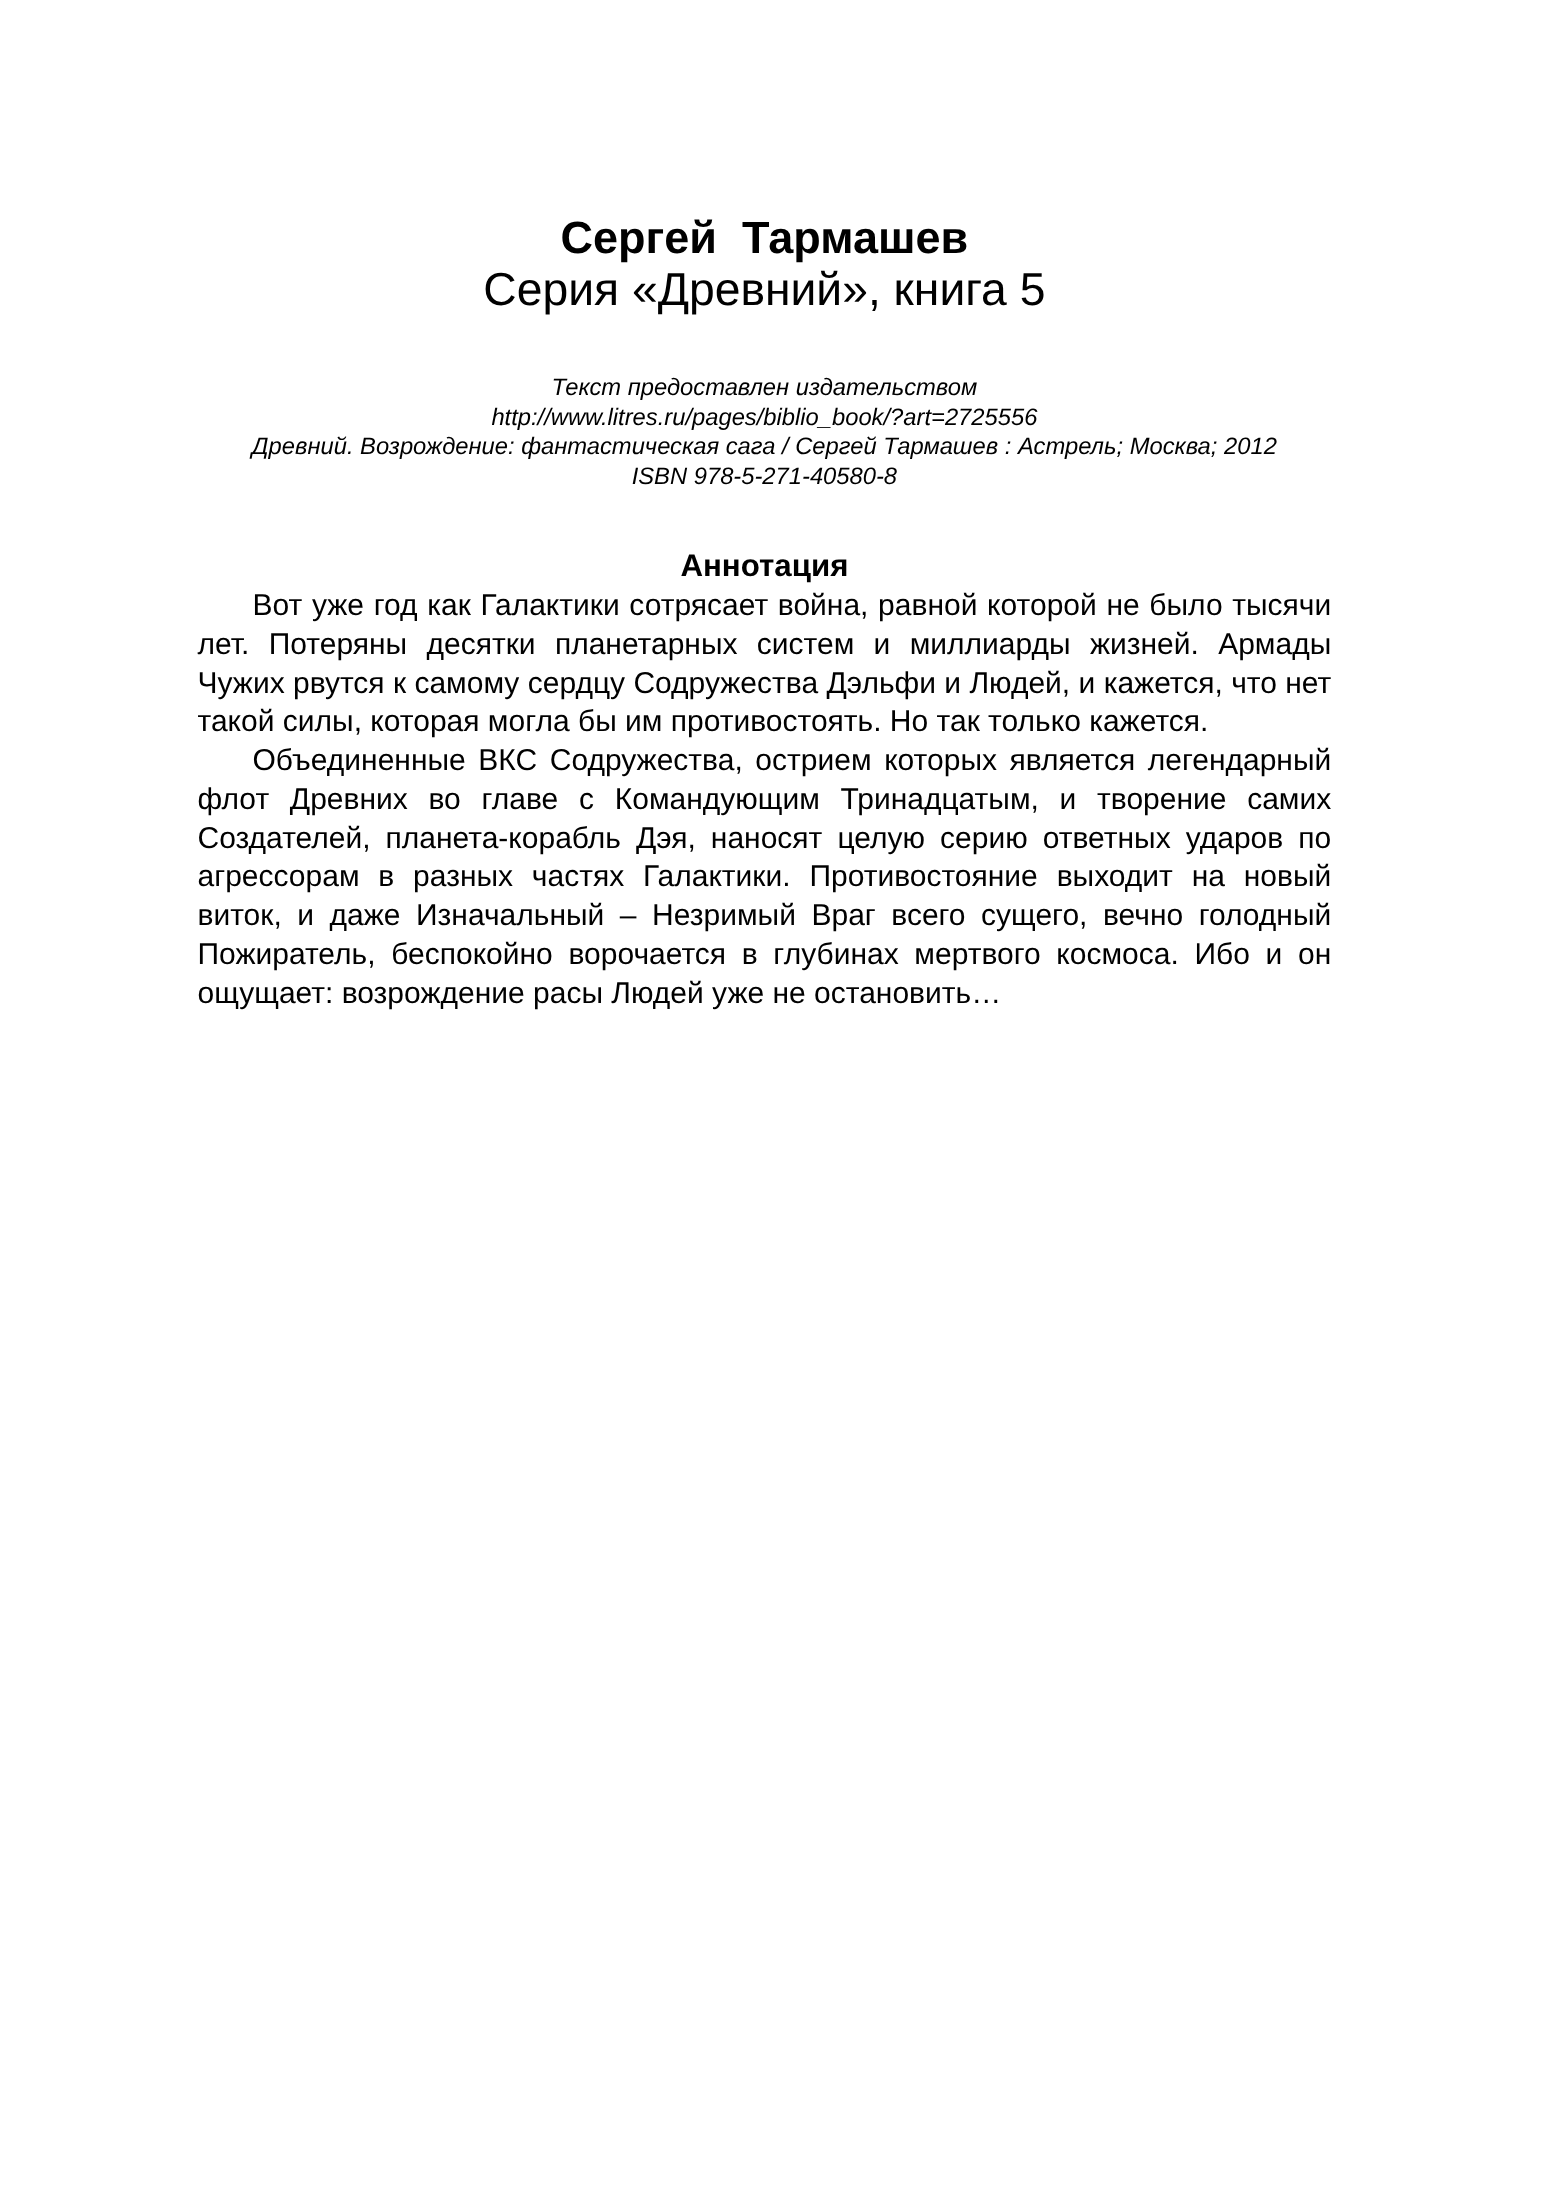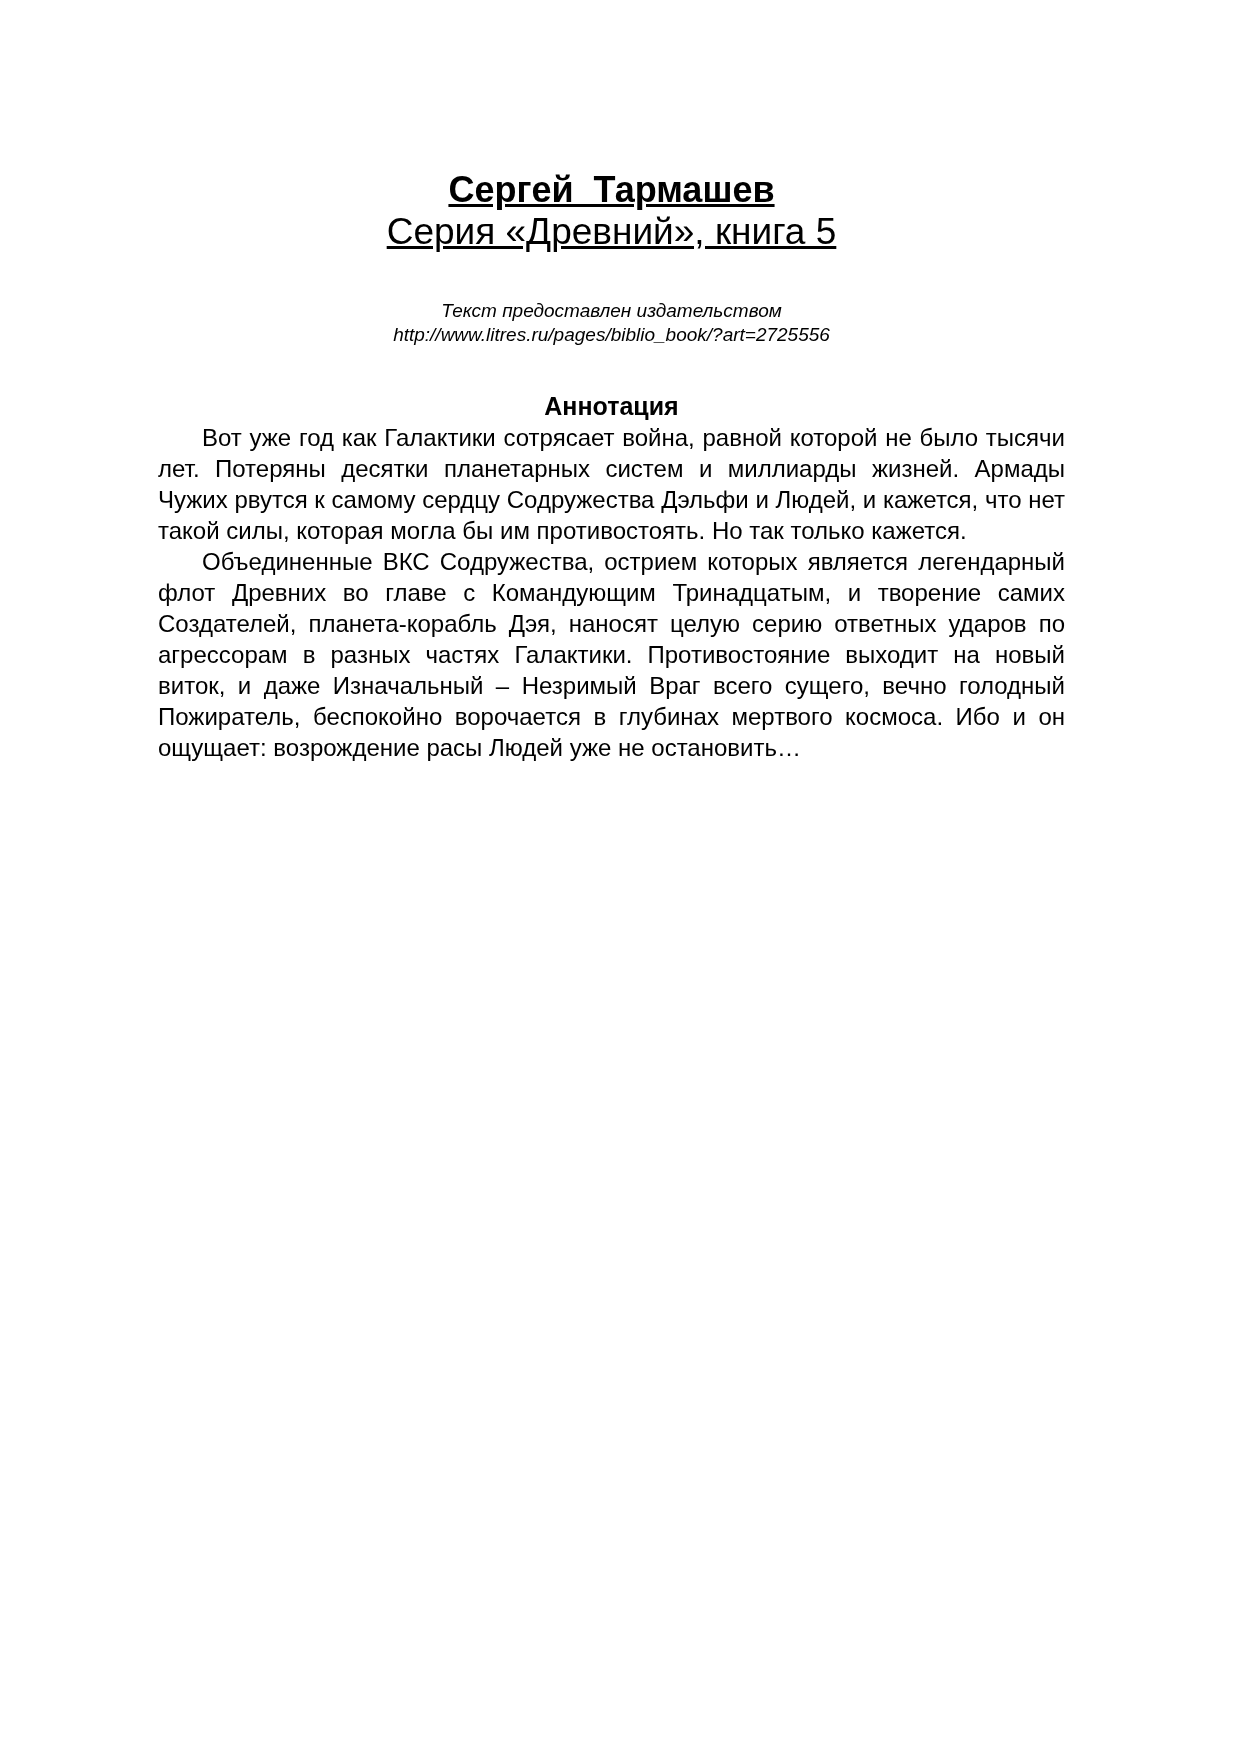--- a/index.html
+++ b/index.html
@@ -18,21 +18,20 @@
   }
   .content {
     position: absolute;
     left: 158px;
     top: 0;
     width: 907px;
   }
   .book-header {
     margin-top: 170px;
     text-align: center;
-    text-decoration: underline;
   }
   .author {
     font-size: 36px;
     font-weight: bold;
     line-height: 40px;
     white-space: pre-wrap;
   }
   .title {
     font-size: 41px;
     font-weight: bold;
@@ -76,20 +75,22 @@
   <div class="content">
 
     <header class="book-header">
       <div class="author">Сергей  Тармашев</div>
       <div class="series">Серия «Древний», книга 5</div>
     </header>
 
     <section class="imprint">
       <div class="imprint-line">Текст предоставлен издательством</div>
       <div class="imprint-line">http://www.litres.ru/pages/biblio_book/?art=2725556</div>
+      <div class="imprint-line">Древний. Возрождение: фантастическая сага / Сергей Тармашев : Астрель; Москва; 2012</div>
+      <div class="imprint-line">ISBN 978-5-271-40580-8</div>
     </section>
 
     <section class="annotation">
       <h2 class="annotation-heading">Аннотация</h2>
       <p class="body-paragraph">Вот уже год как Галактики сотрясает война, равной которой не было тысячи лет. Потеряны десятки планетарных систем и миллиарды жизней. Армады Чужих рвутся к самому сердцу Содружества Дэльфи и Людей, и кажется, что нет такой силы, которая могла бы им противостоять. Но так только кажется.</p>
       <p class="body-paragraph">Объединенные ВКС Содружества, острием которых является легендарный флот Древних во главе с Командующим Тринадцатым, и творение самих Создателей, планета-корабль Дэя, наносят целую серию ответных ударов по агрессорам в разных частях Галактики. Противостояние выходит на новый виток, и даже Изначальный – Незримый Враг всего сущего, вечно голодный Пожиратель, беспокойно ворочается в глубинах мертвого космоса. Ибо и он ощущает: возрождение расы Людей уже не остановить…</p>
     </section>
 
   </div>
 </div>

